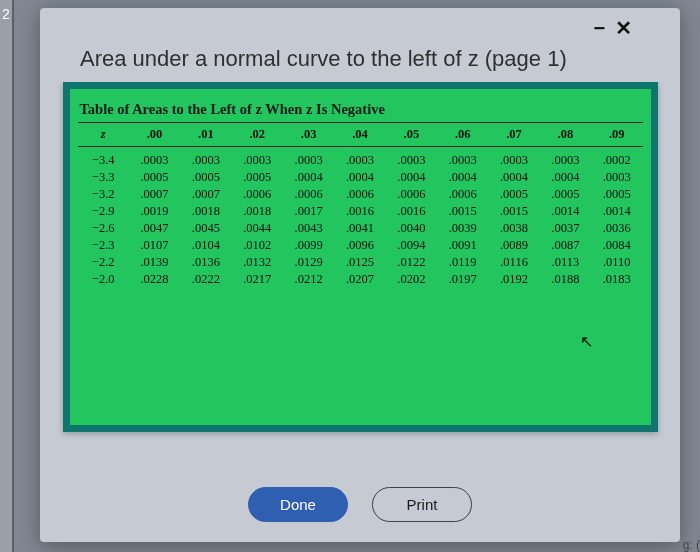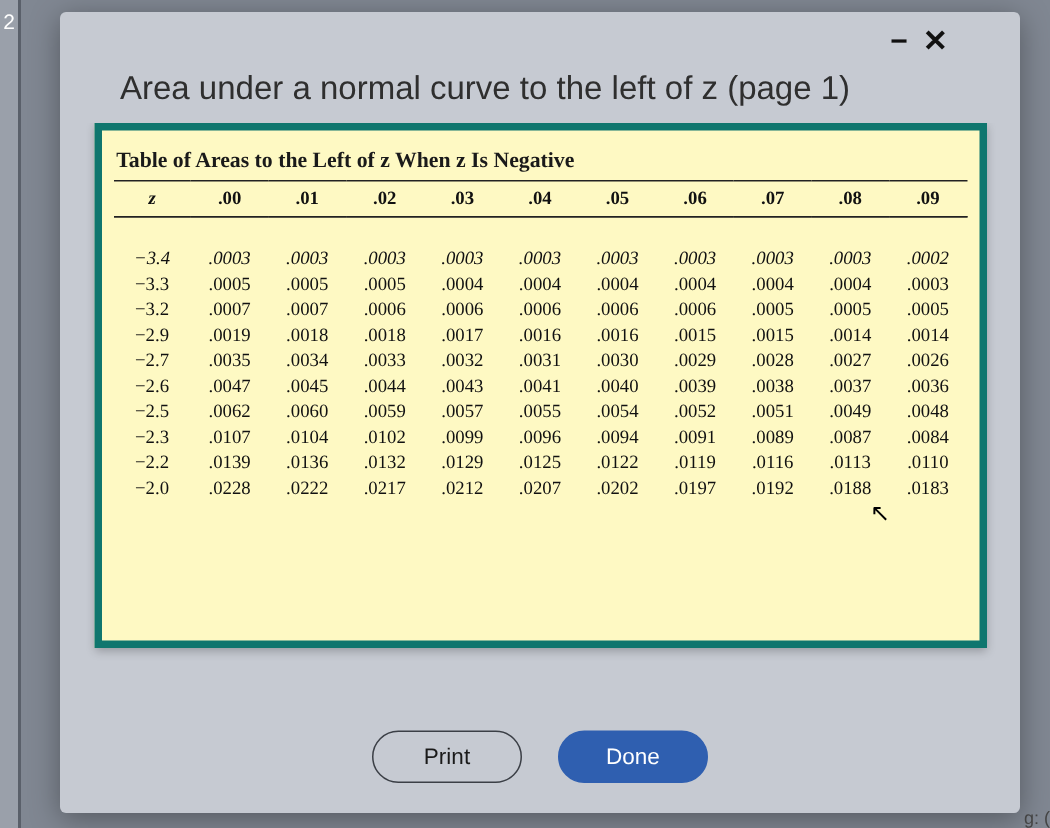--- a/index.html
+++ b/index.html
@@ -66,22 +66,22 @@
     line-height: 1;
     font-weight: bold;
   }
   .content {
     flex: 1;
     overflow: hidden;
     padding: 0 20px;
     position: relative;
   }
   .page {
-    background: #fef9c3;
-    border: 5px solid #0f766e;
+    background: #22c55e;
+    border: 7px solid #0f766e;
     margin: 0 auto;
     width: 595px;
     height: 350px;
     box-shadow: 0 2px 6px rgba(0,0,0,0.25);
     padding: 10px 8px 0 8px;
     box-sizing: border-box;
     overflow: hidden;
     font-family: "Times New Roman", Times, serif;
   }
   .table-title {
@@ -106,22 +106,21 @@
     border-top: 1.5px solid #222;
     border-bottom: 1.5px solid #222;
     font-weight: bold;
     padding: 4px 0;
     font-family: "Times New Roman", Times, serif;
   }
   .ztable thead th:first-child {
     font-style: italic;
   }
   .ztable tbody tr:first-child td {
-    padding-top: 20px;
-    font-style: italic;
+    padding-top: 6px;
   }
   .ztable td:first-child {
     font-weight: normal;
     text-align: center;
   }
   .cursor {
     position: absolute;
     font-size: 16px;
     color: #000;
     pointer-events: none;
@@ -241,59 +240,33 @@
                 <td>.0018</td>
                 <td>.0017</td>
                 <td>.0016</td>
                 <td>.0016</td>
                 <td>.0015</td>
                 <td>.0015</td>
                 <td>.0014</td>
                 <td>.0014</td>
               </tr>
               <tr>
-                <td>−2.7</td>
-                <td>.0035</td>
-                <td>.0034</td>
-                <td>.0033</td>
-                <td>.0032</td>
-                <td>.0031</td>
-                <td>.0030</td>
-                <td>.0029</td>
-                <td>.0028</td>
-                <td>.0027</td>
-                <td>.0026</td>
-              </tr>
-              <tr>
                 <td>−2.6</td>
                 <td>.0047</td>
                 <td>.0045</td>
                 <td>.0044</td>
                 <td>.0043</td>
                 <td>.0041</td>
                 <td>.0040</td>
                 <td>.0039</td>
                 <td>.0038</td>
                 <td>.0037</td>
                 <td>.0036</td>
               </tr>
               <tr>
-                <td>−2.5</td>
-                <td>.0062</td>
-                <td>.0060</td>
-                <td>.0059</td>
-                <td>.0057</td>
-                <td>.0055</td>
-                <td>.0054</td>
-                <td>.0052</td>
-                <td>.0051</td>
-                <td>.0049</td>
-                <td>.0048</td>
-              </tr>
-              <tr>
                 <td>−2.3</td>
                 <td>.0107</td>
                 <td>.0104</td>
                 <td>.0102</td>
                 <td>.0099</td>
                 <td>.0096</td>
                 <td>.0094</td>
                 <td>.0091</td>
                 <td>.0089</td>
                 <td>.0087</td>
@@ -325,20 +298,20 @@
                 <td>.0188</td>
                 <td>.0183</td>
               </tr>
             </tbody>
         </table>
       </div>
       <span class="cursor" style="left:540px; top:250px;">↖</span>
     </div>
 
     <div class="footer">
+      <div class="btn btn-primary">Done</div>
       <div class="btn btn-outline">Print</div>
-      <div class="btn btn-primary">Done</div>
     </div>
 
   </div>
 
   <div class="corner-hint">g: (</div>
 </div>
 
 </body></html>

